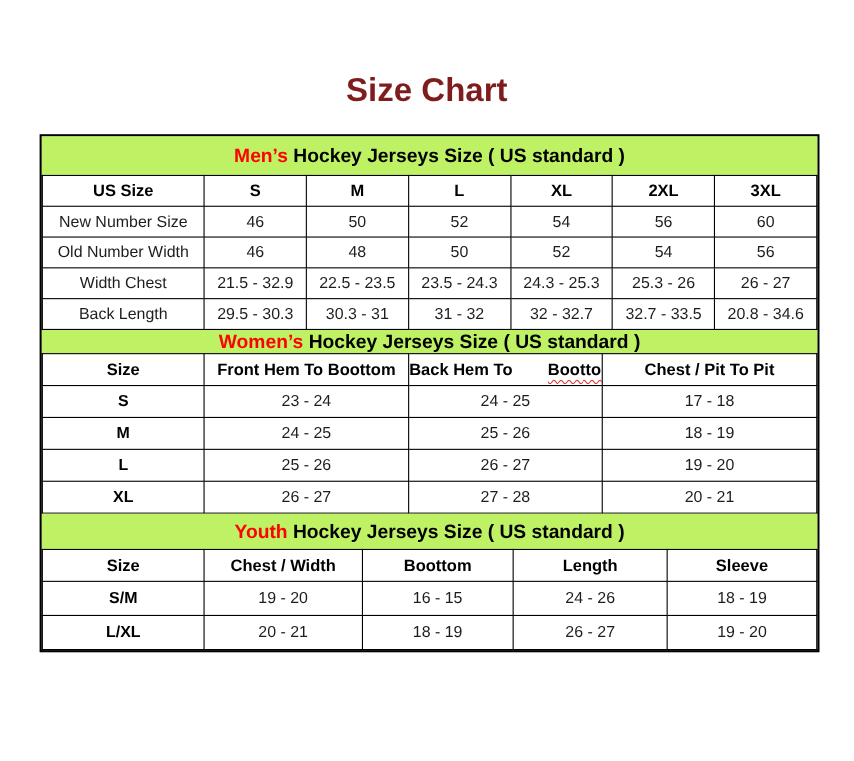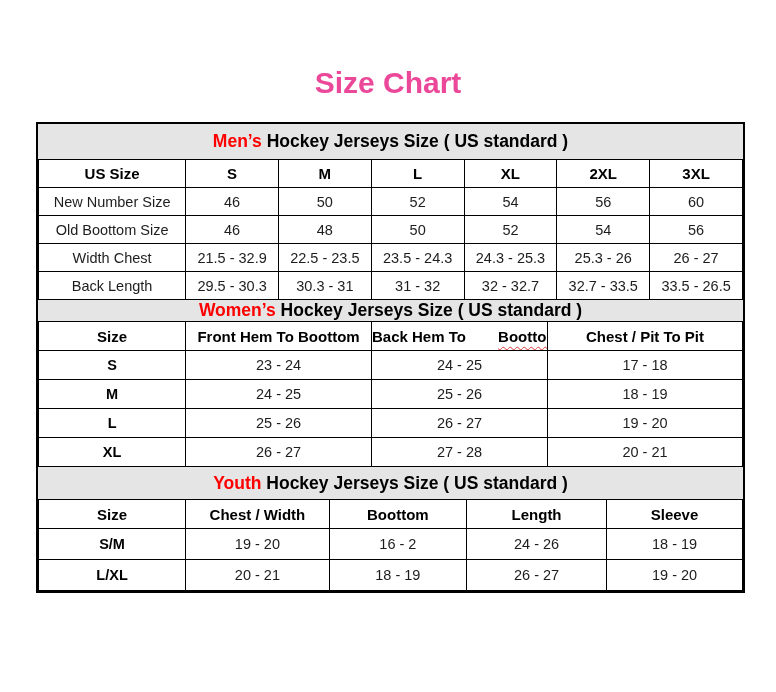--- a/index.html
+++ b/index.html
@@ -8,32 +8,32 @@
     position: relative;
     font-family: "Liberation Sans", sans-serif;
     overflow: hidden;
   }
   .title {
     padding-top: 66px;
     text-align: center;
     font-size: 30px;
     line-height: 34px;
     font-weight: 700;
-    color: #ec4899;
+    color: #7f1d1d;
   }
   .chart {
     position: absolute;
     top: 122px;
     left: 36px;
     width: 709px;
     border: 2.5px solid #000;
     background: #fff;
   }
   .band {
-    background: #e5e5e5;
+    background: #bef264;
     display: flex;
     align-items: center;
     justify-content: center;
     font-weight: 700;
     font-size: 17.5px;
     color: #000;
     white-space: pre;
   }
   .band-1 { height: 35px; }
   .band-2 { height: 21px; }
@@ -109,21 +109,21 @@
     <tr>
       <td>New Number Size</td>
       <td>46</td>
       <td>50</td>
       <td>52</td>
       <td>54</td>
       <td>56</td>
       <td>60</td>
     </tr>
     <tr>
-      <td>Old Boottom Size</td>
+      <td>Old Number Width</td>
       <td>46</td>
       <td>48</td>
       <td>50</td>
       <td>52</td>
       <td>54</td>
       <td>56</td>
     </tr>
     <tr>
       <td>Width Chest</td>
       <td>21.5 - 32.9</td>
@@ -133,21 +133,21 @@
       <td>25.3 - 26</td>
       <td>26 - 27</td>
     </tr>
     <tr>
       <td>Back Length</td>
       <td>29.5 - 30.3</td>
       <td>30.3 - 31</td>
       <td>31 - 32</td>
       <td>32 - 32.7</td>
       <td>32.7 - 33.5</td>
-      <td>33.5 - 26.5</td>
+      <td>20.8 - 34.6</td>
     </tr>
   </tbody>
     </table>
 
   <div class="band band-2"><span class="hl">Women’s</span><span> Hockey Jerseys Size ( US standard )</span></div>
 
   <table class="tbl womens">
     <colgroup>
       <col style="width:20.9%">
         <col style="width:26.4%">
@@ -202,21 +202,21 @@
         <tr class="hrow">
       <th>Size</th>
       <th>Chest / Width</th>
       <th>Boottom</th>
       <th>Length</th>
       <th>Sleeve</th>
     </tr>
     <tr class="drow">
       <td class="rowlabel-bold">S/M</td>
       <td>19 - 20</td>
-      <td>16 - 2</td>
+      <td>16 - 15</td>
       <td>24 - 26</td>
       <td>18 - 19</td>
     </tr>
     <tr class="drow">
       <td class="rowlabel-bold">L/XL</td>
       <td>20 - 21</td>
       <td>18 - 19</td>
       <td>26 - 27</td>
       <td>19 - 20</td>
     </tr>

